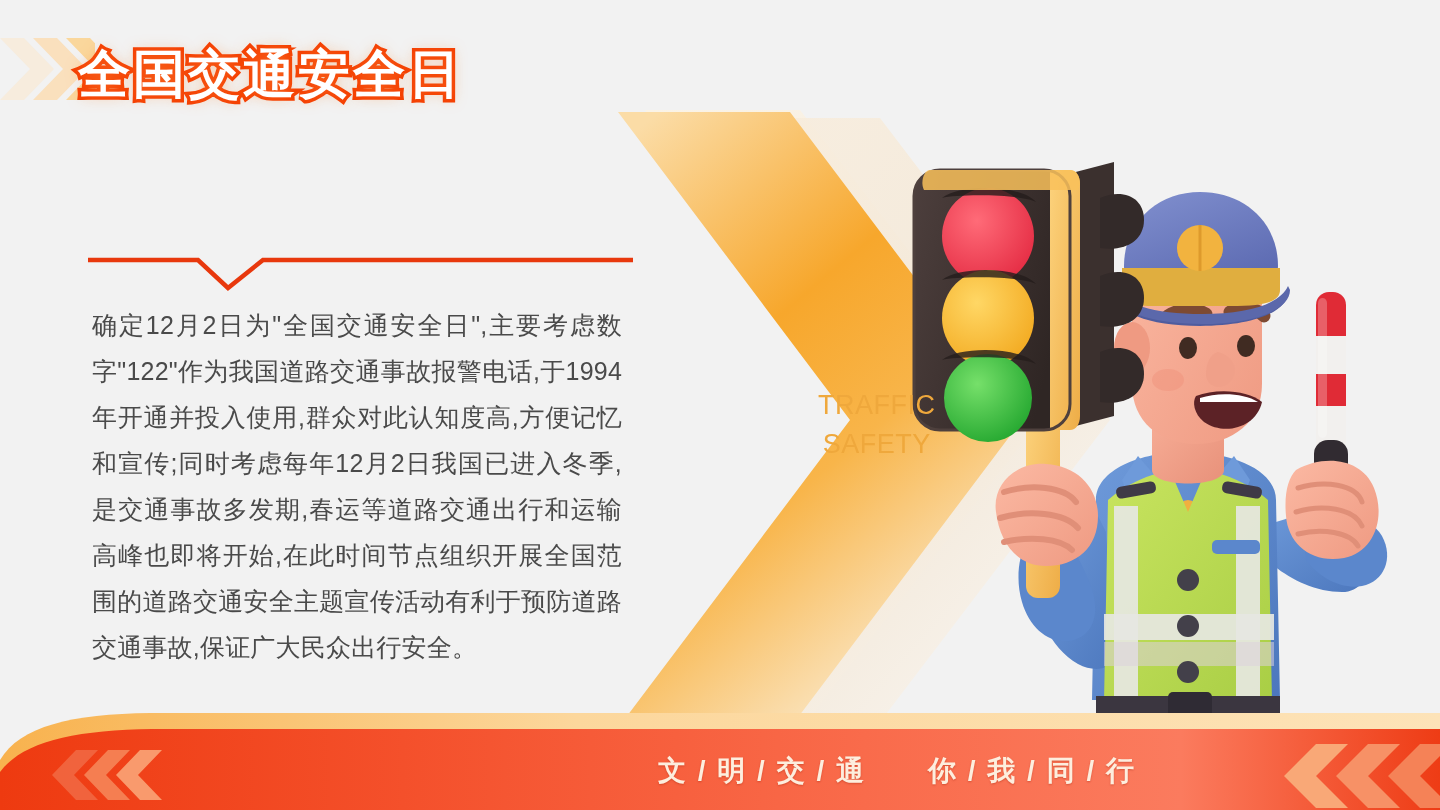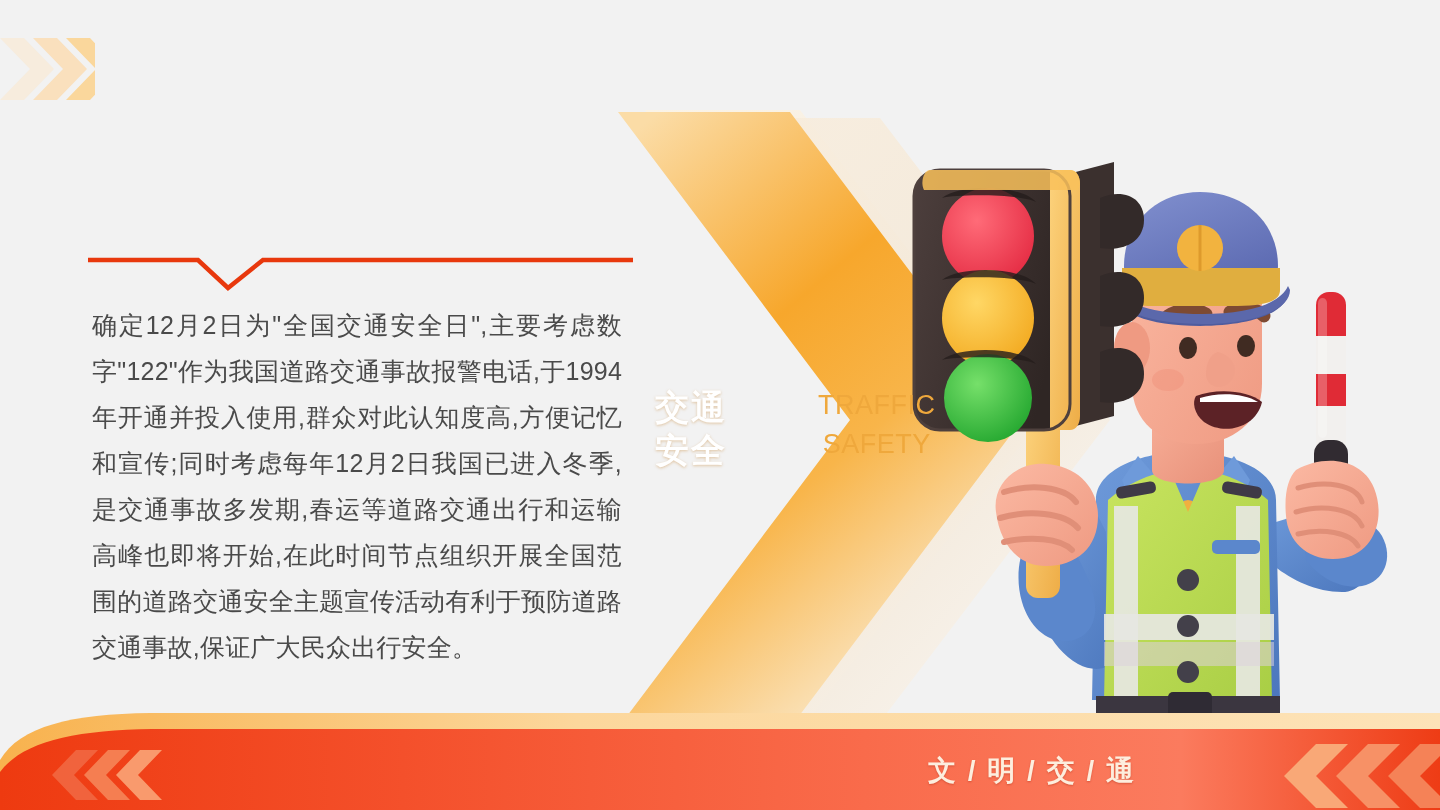--- a/index.html
+++ b/index.html
@@ -136,20 +136,21 @@
 <body>
 
 <div id="slide">
 
   <svg class="top-chevrons" viewBox="0 0 95 62">
     <polygon points="0,0 24,0 54,31 24,62 0,62 30,31" fill="#f7ecdd"></polygon>
     <polygon points="33,0 57,0 87,31 57,62 33,62 63,31" fill="#fae0bd"></polygon>
     <polygon points="66,0 90,0 120,31 90,62 66,62 96,31" fill="#fad79c"></polygon>
   </svg>
 
+  <div class="header-title">全国交通安全日</div>
 
   <svg class="chev-layer" viewBox="0 0 1440 810" preserveAspectRatio="none">
     <defs>
       <linearGradient id="gBeige" x1="0" y1="0" x2="0.25" y2="1">
         <stop offset="0%" stop-color="#faf3e7"></stop>
         <stop offset="45%" stop-color="#f5ebdb"></stop>
         <stop offset="100%" stop-color="#faf6f0"></stop>
       </linearGradient>
       <linearGradient id="gOrange" x1="0.1" y1="0" x2="0.65" y2="1">
         <stop offset="0%" stop-color="#fbdca6"></stop>
@@ -170,24 +171,20 @@
 
     <g>
       <polygon points="790,118 880,118 1110,420 880,722 790,722 1020,420" fill="url(#gBeige2)" opacity="0.9"></polygon>
     </g>
 
     <g>
       <polygon points="618,112 790,112 1022,420 790,728 618,728 850,420" fill="url(#gOrange)"></polygon>
     </g>
   </svg>
 
-  <div class="cn-label">
-    <span>交通</span>
-    <span>安全</span>
-  </div>
 
   <div class="en-label">
     <span>TRAFFIC</span>
     <span>SAFETY</span>
   </div>
 
 
   <svg class="divider" viewBox="0 0 545 40">
     <polyline points="0,8 88,8 110,8 140,36 175,8 545,8" fill="none" stroke="#e8380d" stroke-width="4.5" stroke-linejoin="miter" stroke-linecap="butt"></polyline>
   </svg>
@@ -416,15 +413,16 @@
 
     <g>
       <polygon points="1316,44 1348,44 1316,76 1348,108 1316,108 1284,76" fill="#f9a877"></polygon>
       <polygon points="1368,44 1400,44 1368,76 1400,108 1368,108 1336,76" fill="#f79166"></polygon>
       <polygon points="1420,44 1452,44 1420,76 1452,108 1420,108 1388,76" fill="#f58257"></polygon>
     </g>
   </svg>
 
   <div class="footer-text">
     <div class="footer-phrase">文 / 明 / 交 / 通</div>
+    <div class="footer-phrase">你 / 我 / 同 / 行</div>
   </div>
 
 </div>
 
 </body></html>

